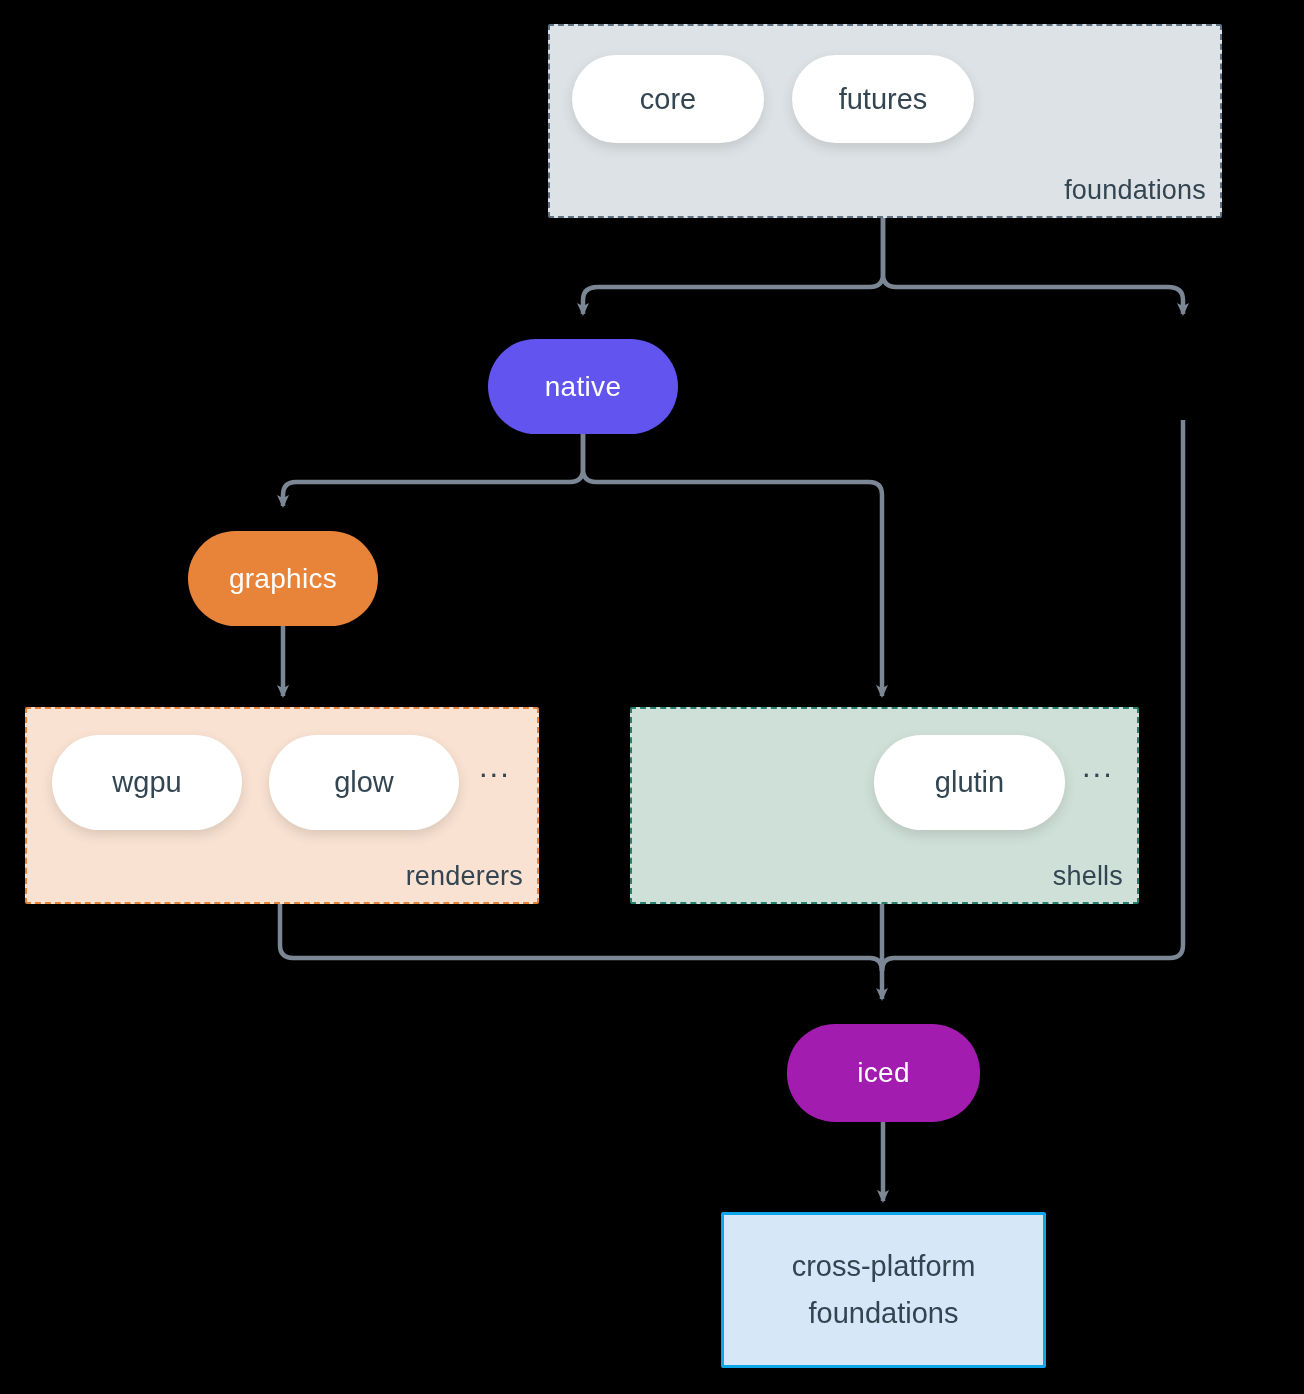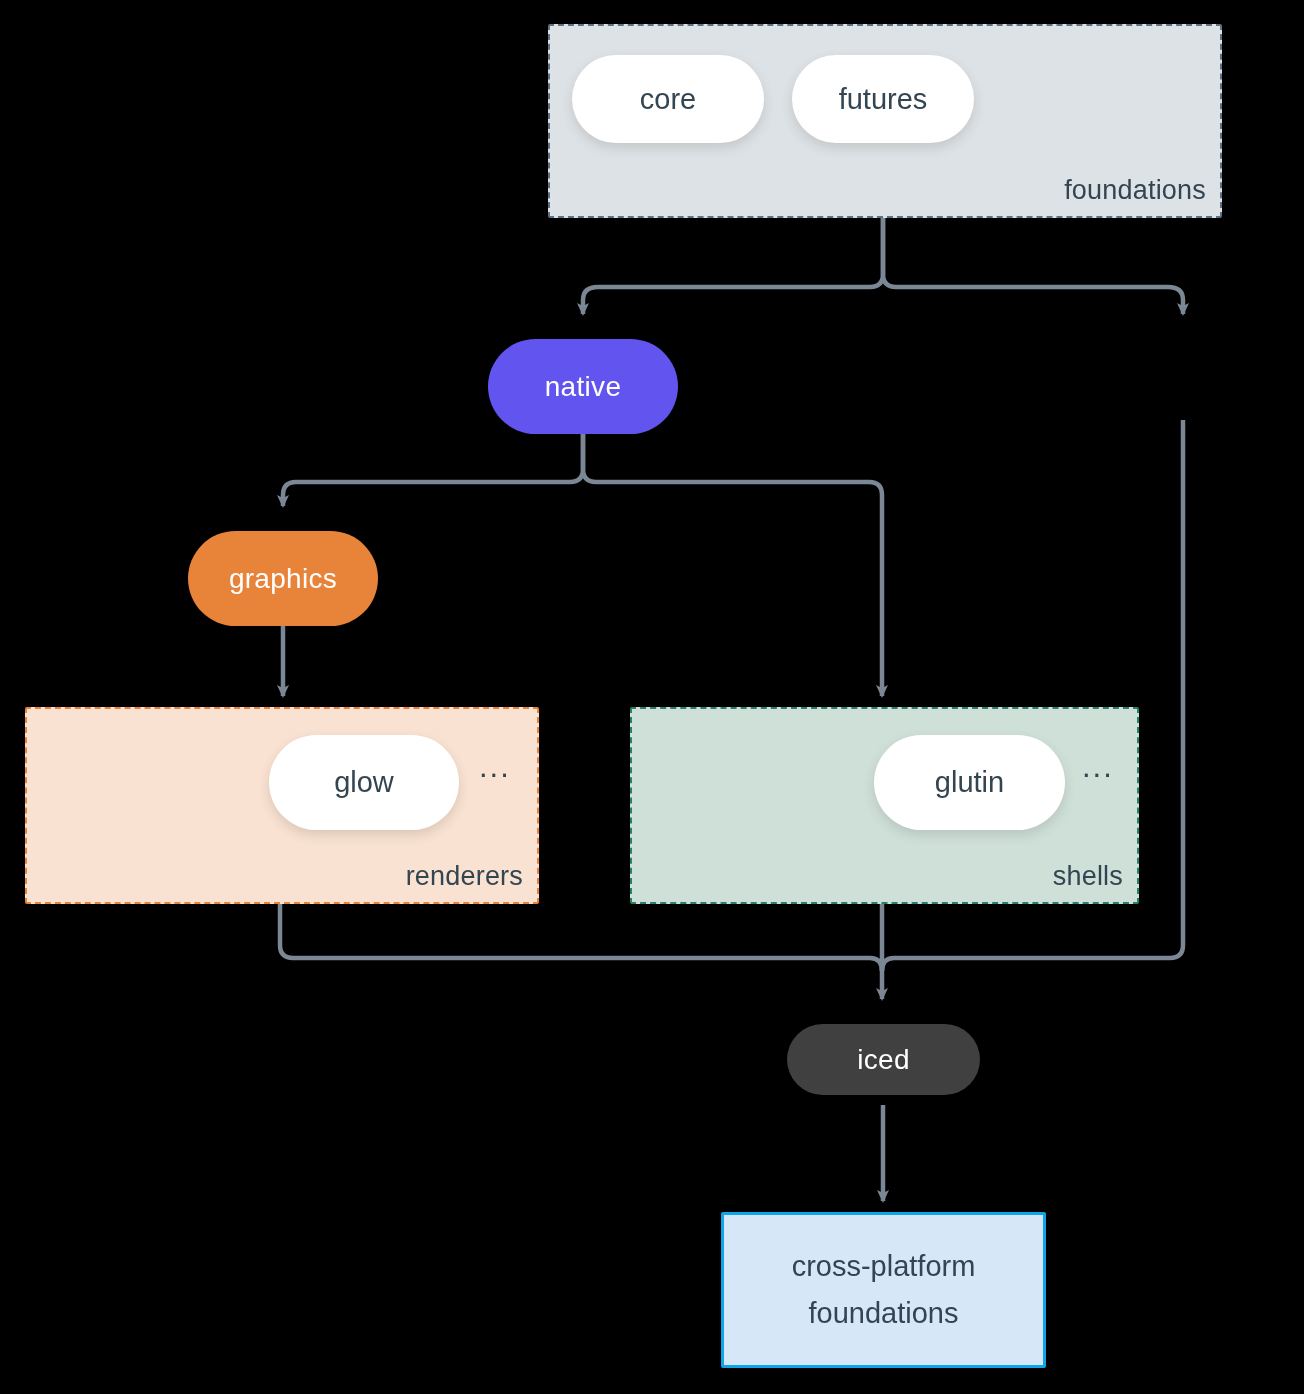--- a/index.html
+++ b/index.html
@@ -41,21 +41,21 @@
   .e-shells{left:450px;}
 
   
   .node{
     position:absolute;border-radius:48px;color:#fff;font-size:28px;
     display:flex;align-items:center;justify-content:center;letter-spacing:.3px;margin-top:14px;
   }
   .n-native  {left:488px; top:325px;width:190px;height:95px;background:#6154ef;}
   .n-web     {left:1088px;top:325px;width:190px;height:95px;background:#6154ef;}
   .n-graphics{left:188px; top:517px;width:190px;height:95px;background:#e8833a;}
-  .n-iced    {left:787px; top:1010px;width:193px;height:71px;background:#404040;}
+  .n-iced    {left:787px; top:1010px;width:193px;height:98px;background:#a21caf;}
 
   
   .app-box{
     position:absolute;left:721px;top:1212px;width:325px;height:156px;
     background:#d6e8f8;border:3px solid #0ea5e9;border-radius:2px;box-sizing:border-box;
     display:flex;flex-direction:column;align-items:center;justify-content:center;
     color:#344552;font-size:29px;line-height:47px;text-align:center;
   }
 </style>
 </head>
@@ -84,20 +84,21 @@
     <div class="pill p-core">core</div>
     <div class="pill p-futures">futures</div>
     <div class="group-label">foundations</div>
   </div>
 
   <div class="node n-native">native</div>
 
   <div class="node n-graphics">graphics</div>
 
   <div class="group g-renderers">
+    <div class="pill p-wgpu">wgpu</div>
     <div class="pill p-glow">glow</div>
     <div class="ellipsis e-renderers">...</div>
     <div class="group-label">renderers</div>
   </div>
 
   <div class="group g-shells">
     <div class="pill p-glutin">glutin</div>
     <div class="ellipsis e-shells">...</div>
     <div class="group-label">shells</div>
   </div>

